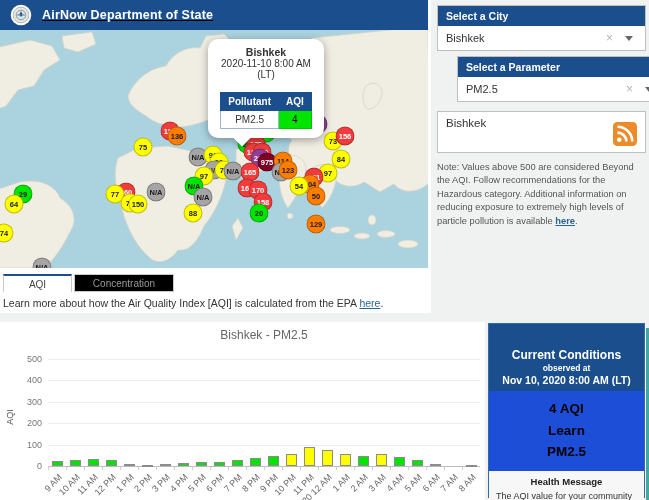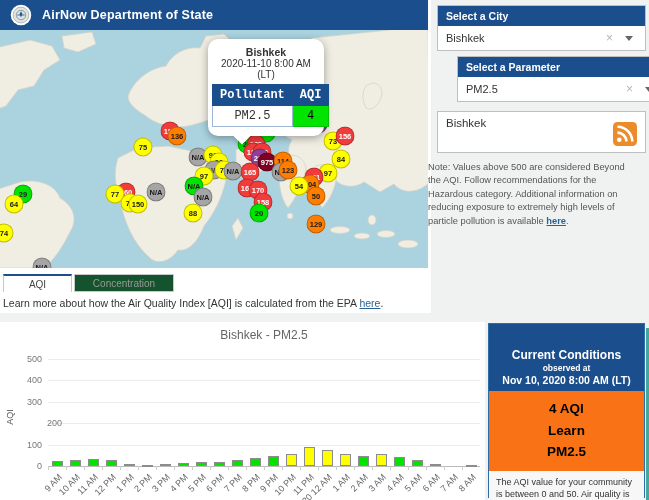--- a/index.html
+++ b/index.html
@@ -6,65 +6,65 @@
   body { font-family:"Liberation Sans", sans-serif; background:#fff; }
   #app { position:relative; width:649px; height:500px; overflow:hidden; background:#fff; }
 
   
   .rightcol-bg { position:absolute; left:431px; top:0; width:218px; height:500px; background:#f0f1f1; }
   .bottom-bg   { position:absolute; left:0; top:313px; width:649px; height:187px; background:#f0f1f1; }
   .teal-sliver { position:absolute; left:646px; top:328px; width:3px; height:172px; background:#45a79f; }
 
   
   .header { position:absolute; left:0; top:0; width:428px; height:30px; background:#1a4e8c;
-            display:flex; align-items:center; padding-left:10px; }
+            display:flex; align-items:center; padding-left:10px;text-decoration:underline; }
   .header .seal { width:22px; height:22px; margin-right:10px; flex:none; }
   .header .title { color:#fff; font-size:12.5px; font-weight:600; letter-spacing:.2px; }
 
   
   .map { position:absolute; left:0; top:30px; width:428px; height:238px; overflow:hidden; background:#aad3df; }
   .map svg.land { position:absolute; left:0; top:0; }
   .marker { position:absolute; width:19px; height:19px; border-radius:50%;
             transform:translate(-50%,-50%); border:1px solid rgba(0,0,0,.25);
             display:flex; align-items:center; justify-content:center;
             font-size:7.5px; font-weight:bold; line-height:1; cursor:pointer; }
 
   
   .popup { position:absolute; left:208px; top:9px; width:116px; background:#fff; z-index:20;
            border-radius:10px; box-shadow:0 2px 8px rgba(0,0,0,.35); padding:7px 4px 9px;
            text-align:center; color:#333; }
   .popup .city { font-size:10.5px; font-weight:600; }
   .popup .dt, .popup .tz { font-size:10px; }
-  .popup table { margin:4px auto 0; border-collapse:collapse; font-size:12px;font-family:Liberation Mono, monospace; }
+  .popup table { margin:12px auto 0; border-collapse:collapse; font-size:10px; }
   .popup th { background:#1a4e8c; color:#fff; font-weight:bold; padding:3px 7px; border:1px solid #1a4e8c; }
   .popup td.pollutant { border:1.5px solid #9db6d6; background:#fff; padding:3px 7px; color:#333; }
   .popup td.aqi { border:1.5px solid #06c206; background:#00e400; padding:3px 9px; color:#000; }
   .popup .pointer { position:absolute; left:28px; bottom:-6px; width:12px; height:12px;
                     background:#fff; transform:rotate(45deg); box-shadow:3px 3px 4px rgba(0,0,0,.12); }
 
   
   .panel { position:absolute; left:437px; width:209px; border:1px solid #bfbfbf; background:#fff; }
   .panel .phead { background:#1a4e8c; color:#fff; font-size:10.5px; font-weight:bold; padding:4px 8px; }
   .panel .pbody { position:relative; padding:6px 8px; font-size:11px; color:#333; }
   .panel .clear-x { position:absolute; right:32px; top:5px; color:#b5b5b5; font-size:12px; cursor:pointer; }
   .panel .caret { position:absolute; right:12px; top:10px; width:0; height:0; cursor:pointer;
                   border-left:4px solid transparent; border-right:4px solid transparent; border-top:5px solid #666; }
   #city-panel { top:5px; }
   #param-panel { top:56px;margin-left:20px; }
   .rss-box { position:absolute; left:437px; top:111px; width:209px; height:42px; background:#fff;
              border:1px solid #bfbfbf; padding:5px 8px; font-size:11.5px; color:#333; }
   .rss-box svg { position:absolute; right:8px; bottom:6px; cursor:pointer; }
-  .note { position:absolute; left:428px; top:161px; width:206px; font-size:9.3px; color:#555; line-height:1.45; }
+  .note { position:absolute; left:437px; top:161px; width:206px; font-size:9.3px; color:#555; line-height:1.45; }
   a.link { color:#2a6496; text-decoration:underline; cursor:pointer; }
   .note a.link { font-weight:bold; }
 
   
   .tabs { position:absolute; left:3px; top:274px; display:flex; gap:2px; }
   .tab { height:18px; font-size:10px; display:flex; align-items:center; justify-content:center;
-         background:#14532d; border:1px solid #c8c8c8; color:#999; cursor:pointer; }
+         background:#000000; border:1px solid #c8c8c8; color:#999; cursor:pointer; }
   .tab.active { background:#fff; border-top:2px solid #1a4e8c; border-bottom:none; color:#444; }
   #tab-aqi { width:69px; } #tab-conc { width:100px; } #tab-hist { width:79px; }
   .learn { position:absolute; left:3px; top:297px; font-size:10.5px; color:#333; }
 
   
   .chart-card { position:absolute; left:0; top:322px; width:485px; height:178px; background:#fff; }
   .chart-title { position:absolute; left:48px; top:6px; width:432px; text-align:center; font-size:12px; color:#666; }
   .ylabel { position:absolute; left:-8px; top:90px; width:36px; text-align:center; font-size:9px; color:#555;
             transform:rotate(-90deg); }
   .gridline { position:absolute; left:48px; width:432px; height:1px; background:#ececec; }
@@ -75,21 +75,21 @@
   .xlab { position:absolute; top:150px; width:92px; text-align:right; font-size:9px; color:#666;
           transform:rotate(-45deg); transform-origin:100% 0; white-space:nowrap; }
 
   
   .cond { position:absolute; left:488px; top:323px; width:157px; height:175px; background:#fff;
           border:1px solid #2e6da4; }
   .cond .chead { background:#1a4e8c; color:#fff; text-align:center; padding:4px 2px 5px; }
   .cond .chead .l1 { font-size:12px; font-weight:bold;margin-top:20px; }
   .cond .chead .l2 { font-size:8.5px; font-weight:bold; margin-top:1px; }
   .cond .chead .l3 { font-size:10.5px; font-weight:bold; margin-top:1px; }
-  .cond .cgreen { background:#f97316; text-align:center; padding:7px 0 8px; }
+  .cond .cgreen { background:#1d4ed8; text-align:center; padding:7px 0 8px; }
   .cond .cgreen div { font-size:13.5px; font-weight:bold; color:#000; line-height:1.6; }
   .cond .chealth { padding:5px 7px; background:#f7f7f7; }
   .cond .chealth .ht { font-size:9.5px; font-weight:bold; color:#222; text-align:center; margin-bottom:3px; }
   .cond .chealth .hb { font-size:9px; color:#333; line-height:1.4; }
 </style>
 </head>
 <body>
 
 <div id="app">
   <div class="rightcol-bg"></div>
@@ -244,21 +244,21 @@
 
   <div class="chart-card">
     <div class="chart-title">Bishkek - PM2.5</div>
     <div class="ylabel">AQI</div>
     <div id="chart-layers">
         <div class="gridline zero" style="top: 144px;"></div>
         <div class="ytick" style="top: 139px;">0</div>
         <div class="gridline" style="top: 122.6px;"></div>
         <div class="ytick" style="top: 117.6px;">100</div>
         <div class="gridline" style="top: 101.2px;"></div>
-        <div class="ytick" style="top: 96.2px; margin-left: 20px;">200</div>
+        <div class="ytick" style="top: 96.2px;">200</div>
         <div class="gridline" style="top: 79.8px;"></div>
         <div class="ytick" style="top: 74.8px;">300</div>
         <div class="gridline" style="top: 58.4px;"></div>
         <div class="ytick" style="top: 53.4px;">400</div>
         <div class="gridline" style="top: 37px;"></div>
         <div class="ytick" style="top: 32px;">500</div>
         <div class="bar" style="left: 51.5px; width: 11px; top: 139px; height: 5px; background: rgb(0, 228, 0);"></div>
         <div class="xtick" style="left: 48px;"></div>
         <div class="xlab" style="left: -35px;">9 AM</div>
         <div class="bar" style="left: 69.5px; width: 11px; top: 138px; height: 6px; background: rgb(0, 228, 0);"></div>
@@ -337,16 +337,17 @@
       <div class="l1">Current Conditions</div>
       <div class="l2">observed at</div>
       <div class="l3">Nov 10, 2020 8:00 AM (LT)</div>
     </div>
     <div class="cgreen">
       <div>4 AQI</div>
       <div>Learn</div>
       <div>PM2.5</div>
     </div>
     <div class="chealth">
+      <div class="ht">Health Message</div>
       <div class="hb">The AQI value for your community is between 0 and 50. Air quality is satisfactory and poses little or no health risk.</div>
     </div>
   </div>
 </div>
 
 </body></html>

